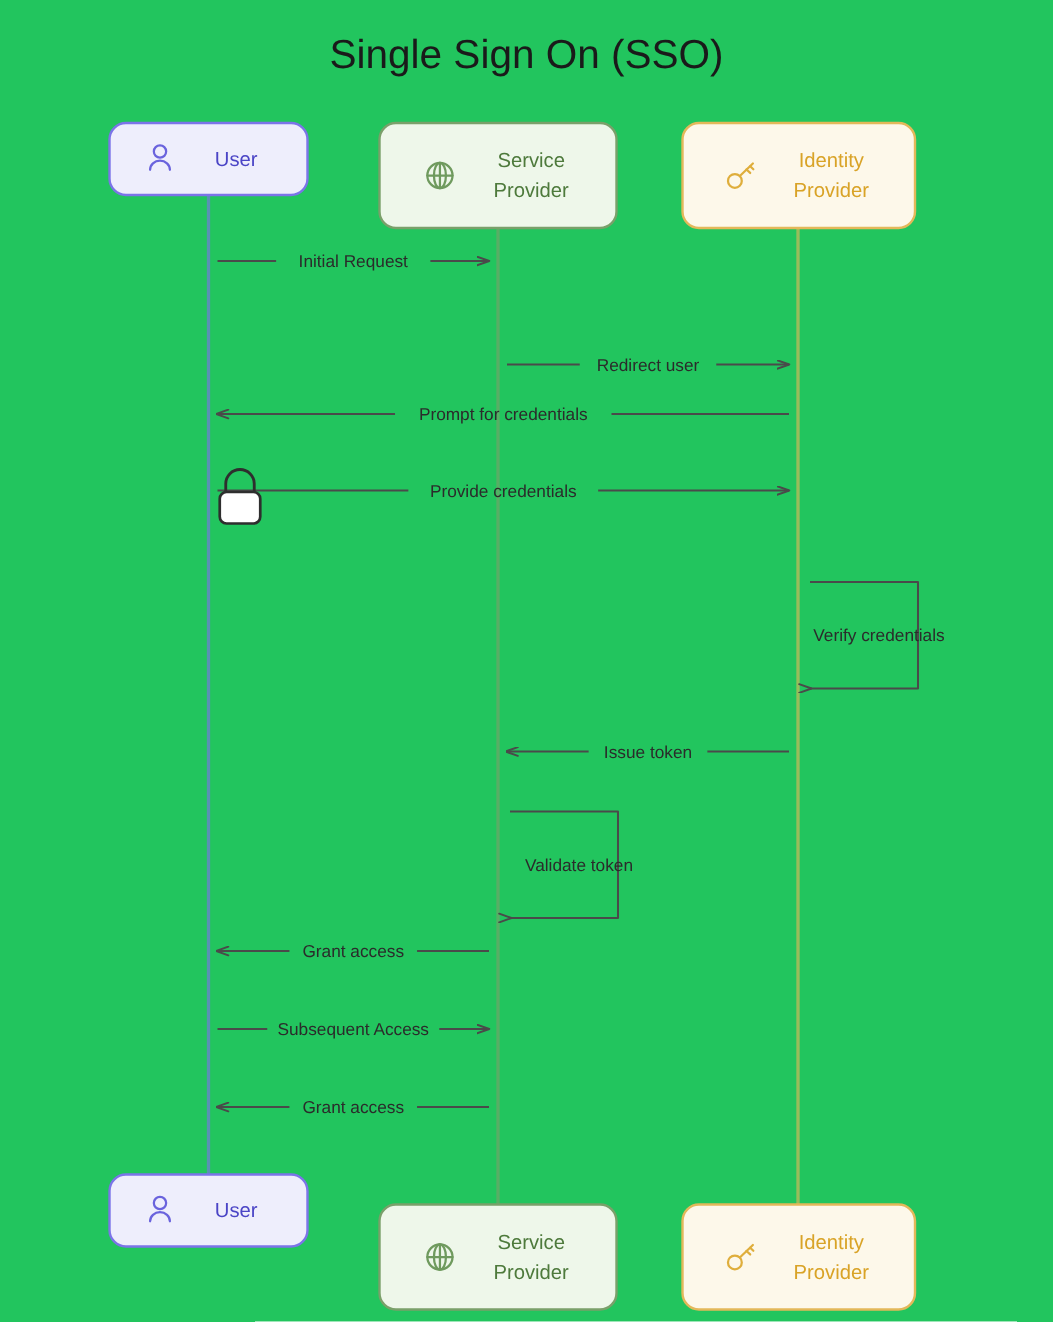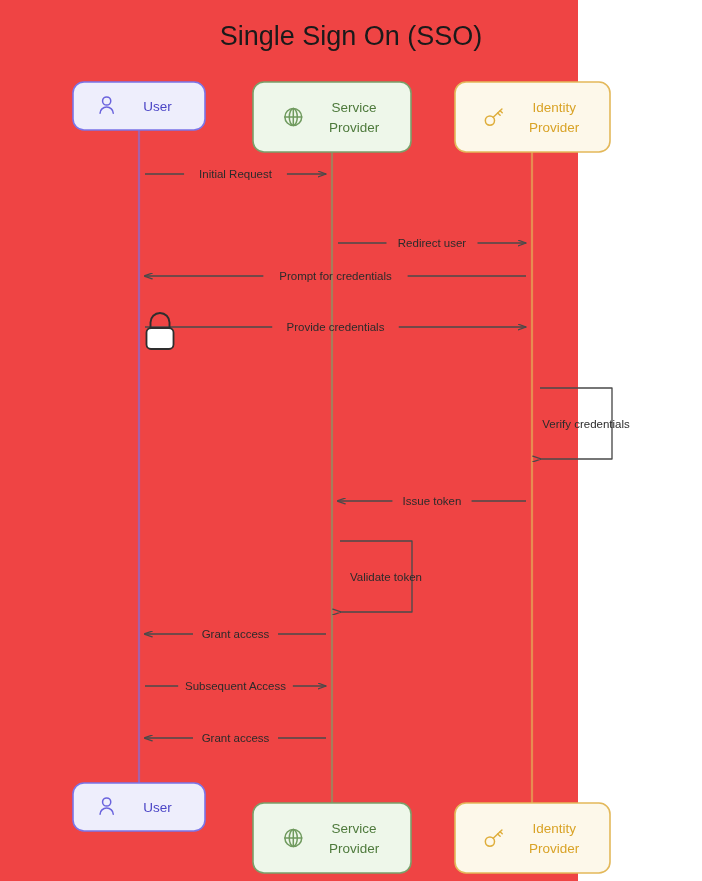--- a/index.html
+++ b/index.html
@@ -10,23 +10,23 @@
   }
   body {
     width: 702px;
     height: 881px;
     font-family: "Liberation Sans", sans-serif;
     color: #1f1f1f;
     overflow: hidden;
   }
   #diagram-root {
     position: relative;
-    width: 578px;
+    width: 702px;
     height: 881px;
-    background: #ef4444;
+    background: #22c55e;
   }
   svg#sequence-canvas {
     display: block;
     width: 702px;
     height: 881px;
   }
   .diagram-title {
     font-family: "Liberation Sans", sans-serif;
     font-size: 27px;
     fill: #1a1a1a;

